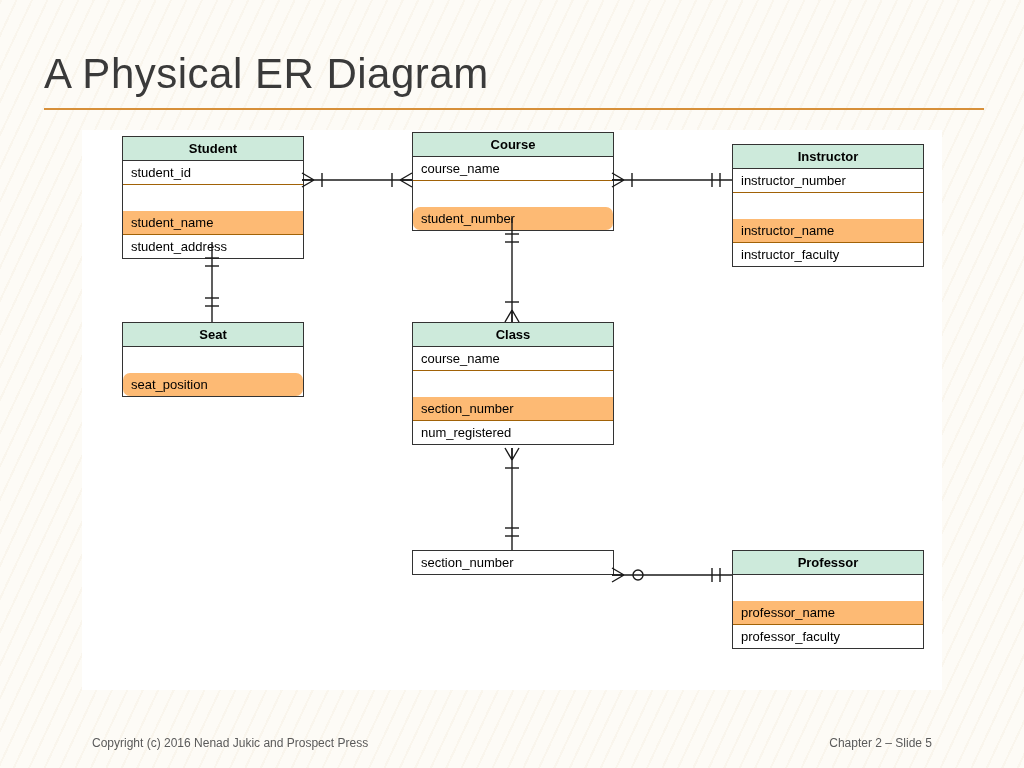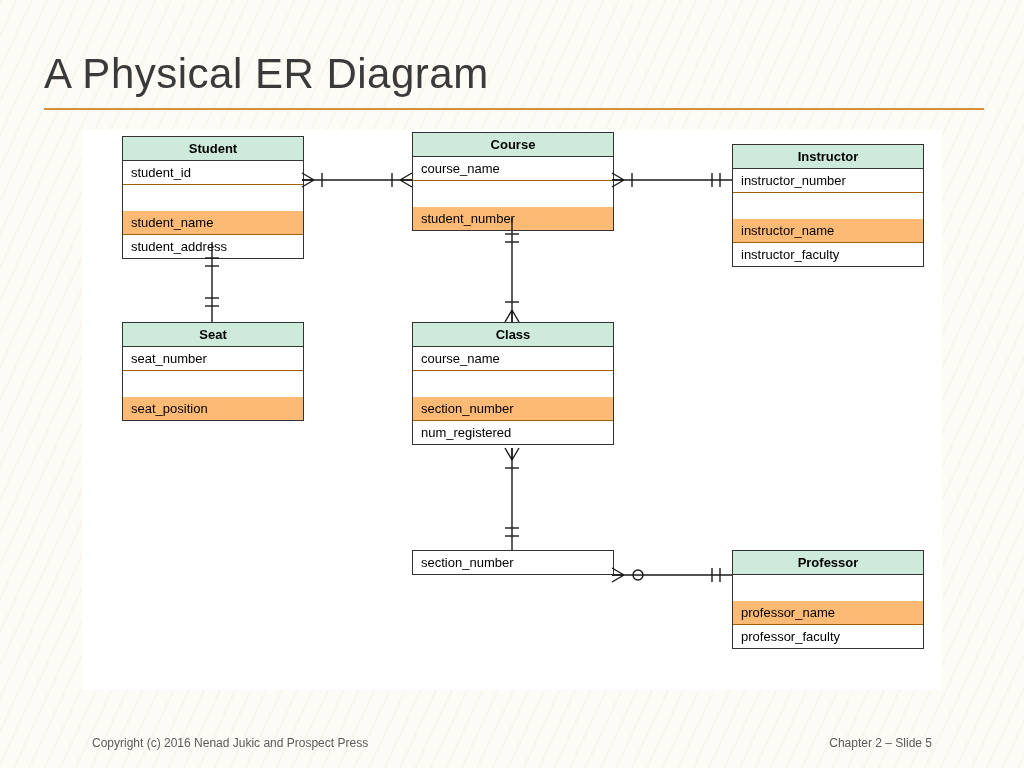--- a/index.html
+++ b/index.html
@@ -9,21 +9,21 @@
       linear-gradient(#fdfbf6,#fdfbf6);
     box-sizing:border-box;}
   .title{position:absolute;left:44px;top:50px;font-size:42px;font-weight:300;color:#3a3a3a;letter-spacing:.5px;}
   .rule{position:absolute;left:44px;right:40px;top:108px;height:0;border-top:2px solid #d7903a;}
   .canvas{position:absolute;left:82px;top:130px;width:860px;height:560px;background:#fff;}
   svg.edges{position:absolute;left:0;top:0;width:860px;height:560px;pointer-events:none;}
   svg.edges line,svg.edges path,svg.edges circle{stroke:#1a1a1a;stroke-width:1.4;fill:none;}
   .entity{position:absolute;border:1.5px solid #333;background:#fff;font-size:13px;}
   .entity .hdr{background:#cdeadb;border-bottom:1.5px solid #333;text-align:center;font-weight:700;padding:4px 6px;}
   .entity .row{border-bottom:1px solid #a16207;padding:4px 8px;white-space:nowrap;}
-  .entity .row:last-child{border-bottom:none;}
+  .entity .row:last-child{border-bottom:none;border-radius:7px;}
   .entity .row.shade{background:#fdba74;margin-top:26px;}
   .footer{position:absolute;left:0;right:0;bottom:18px;display:flex;justify-content:space-between;padding:0 92px;font-size:12px;color:#5a5a5a;}
 </style>
 </head>
 <body>
 
 <div class="slide">
   <div class="title">A Physical ER Diagram</div>
   <div class="rule"></div>
 
@@ -44,21 +44,20 @@
 
     <div class="entity" style="left:650px;top:14px;width:190px">
       <div class="hdr">Instructor</div>
       <div class="row">instructor_number</div>
       <div class="row shade">instructor_name</div>
       <div class="row">instructor_faculty</div>
     </div>
 
     <div class="entity" style="left:40px;top:192px;width:180px">
       <div class="hdr">Seat</div>
-      <div class="row">seat_number</div>
       <div class="row shade">seat_position</div>
     </div>
 
     <div class="entity" style="left:330px;top:192px;width:200px">
       <div class="hdr">Class</div>
       <div class="row">course_name</div>
       <div class="row shade">section_number</div>
       <div class="row">num_registered</div>
     </div>
 

